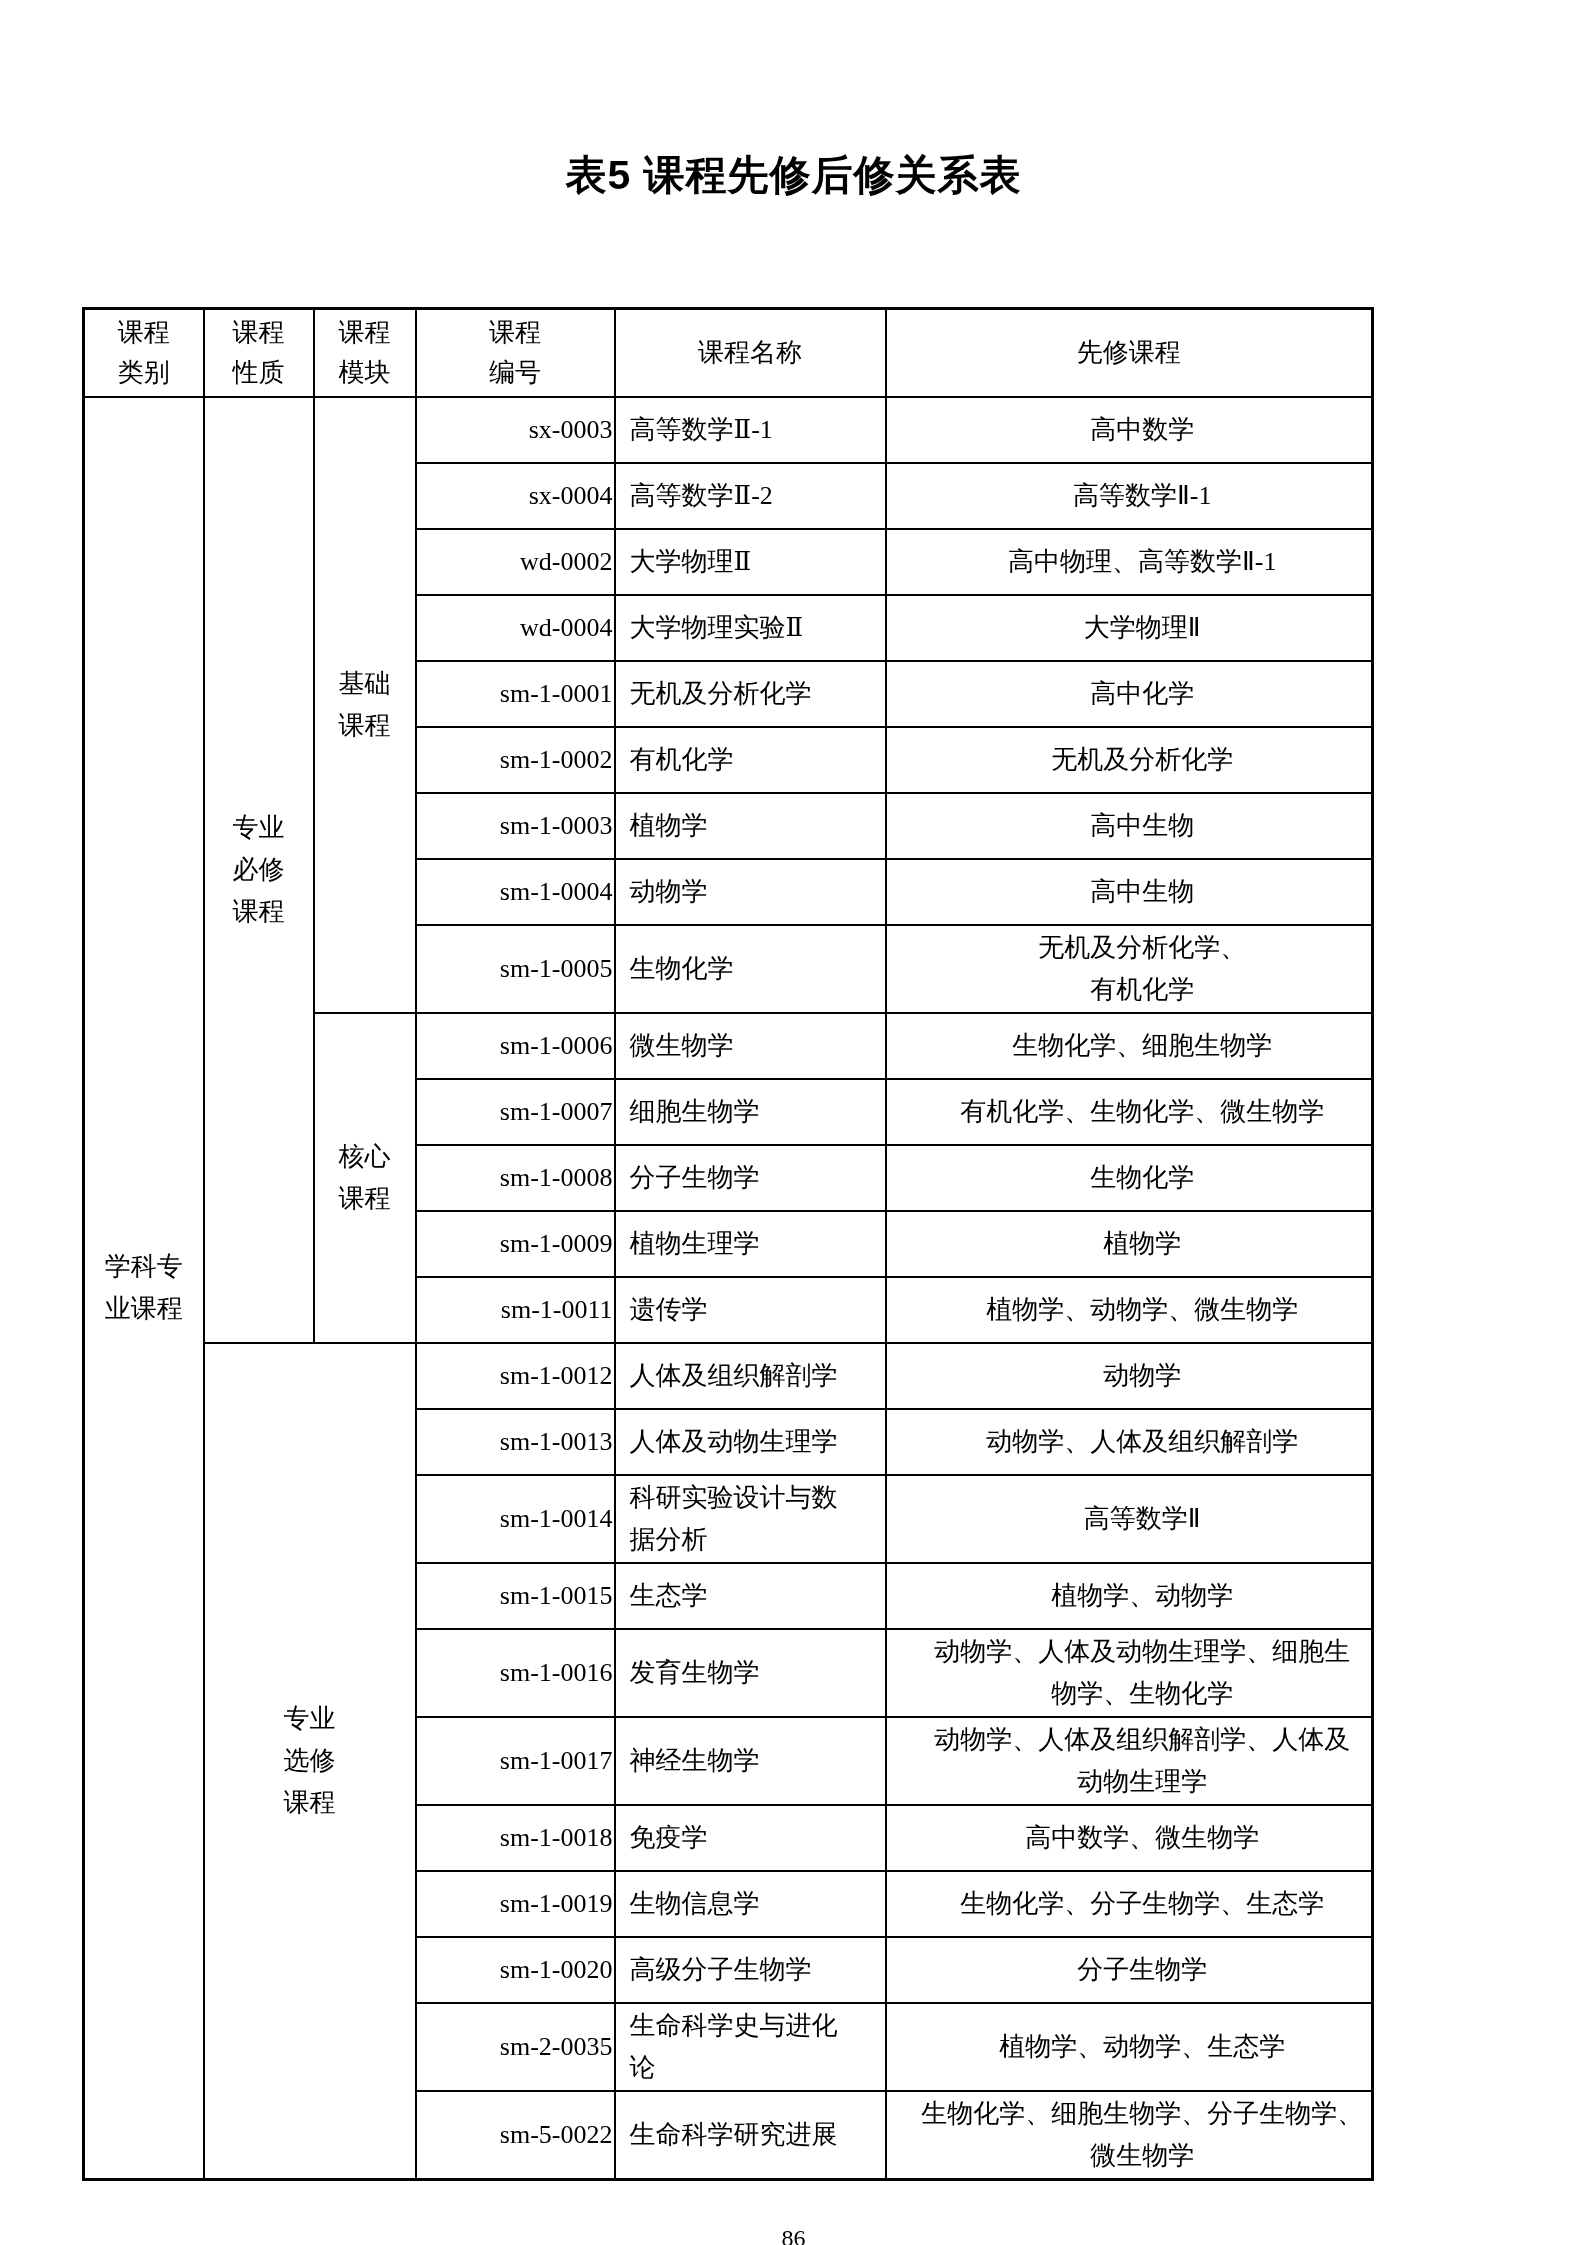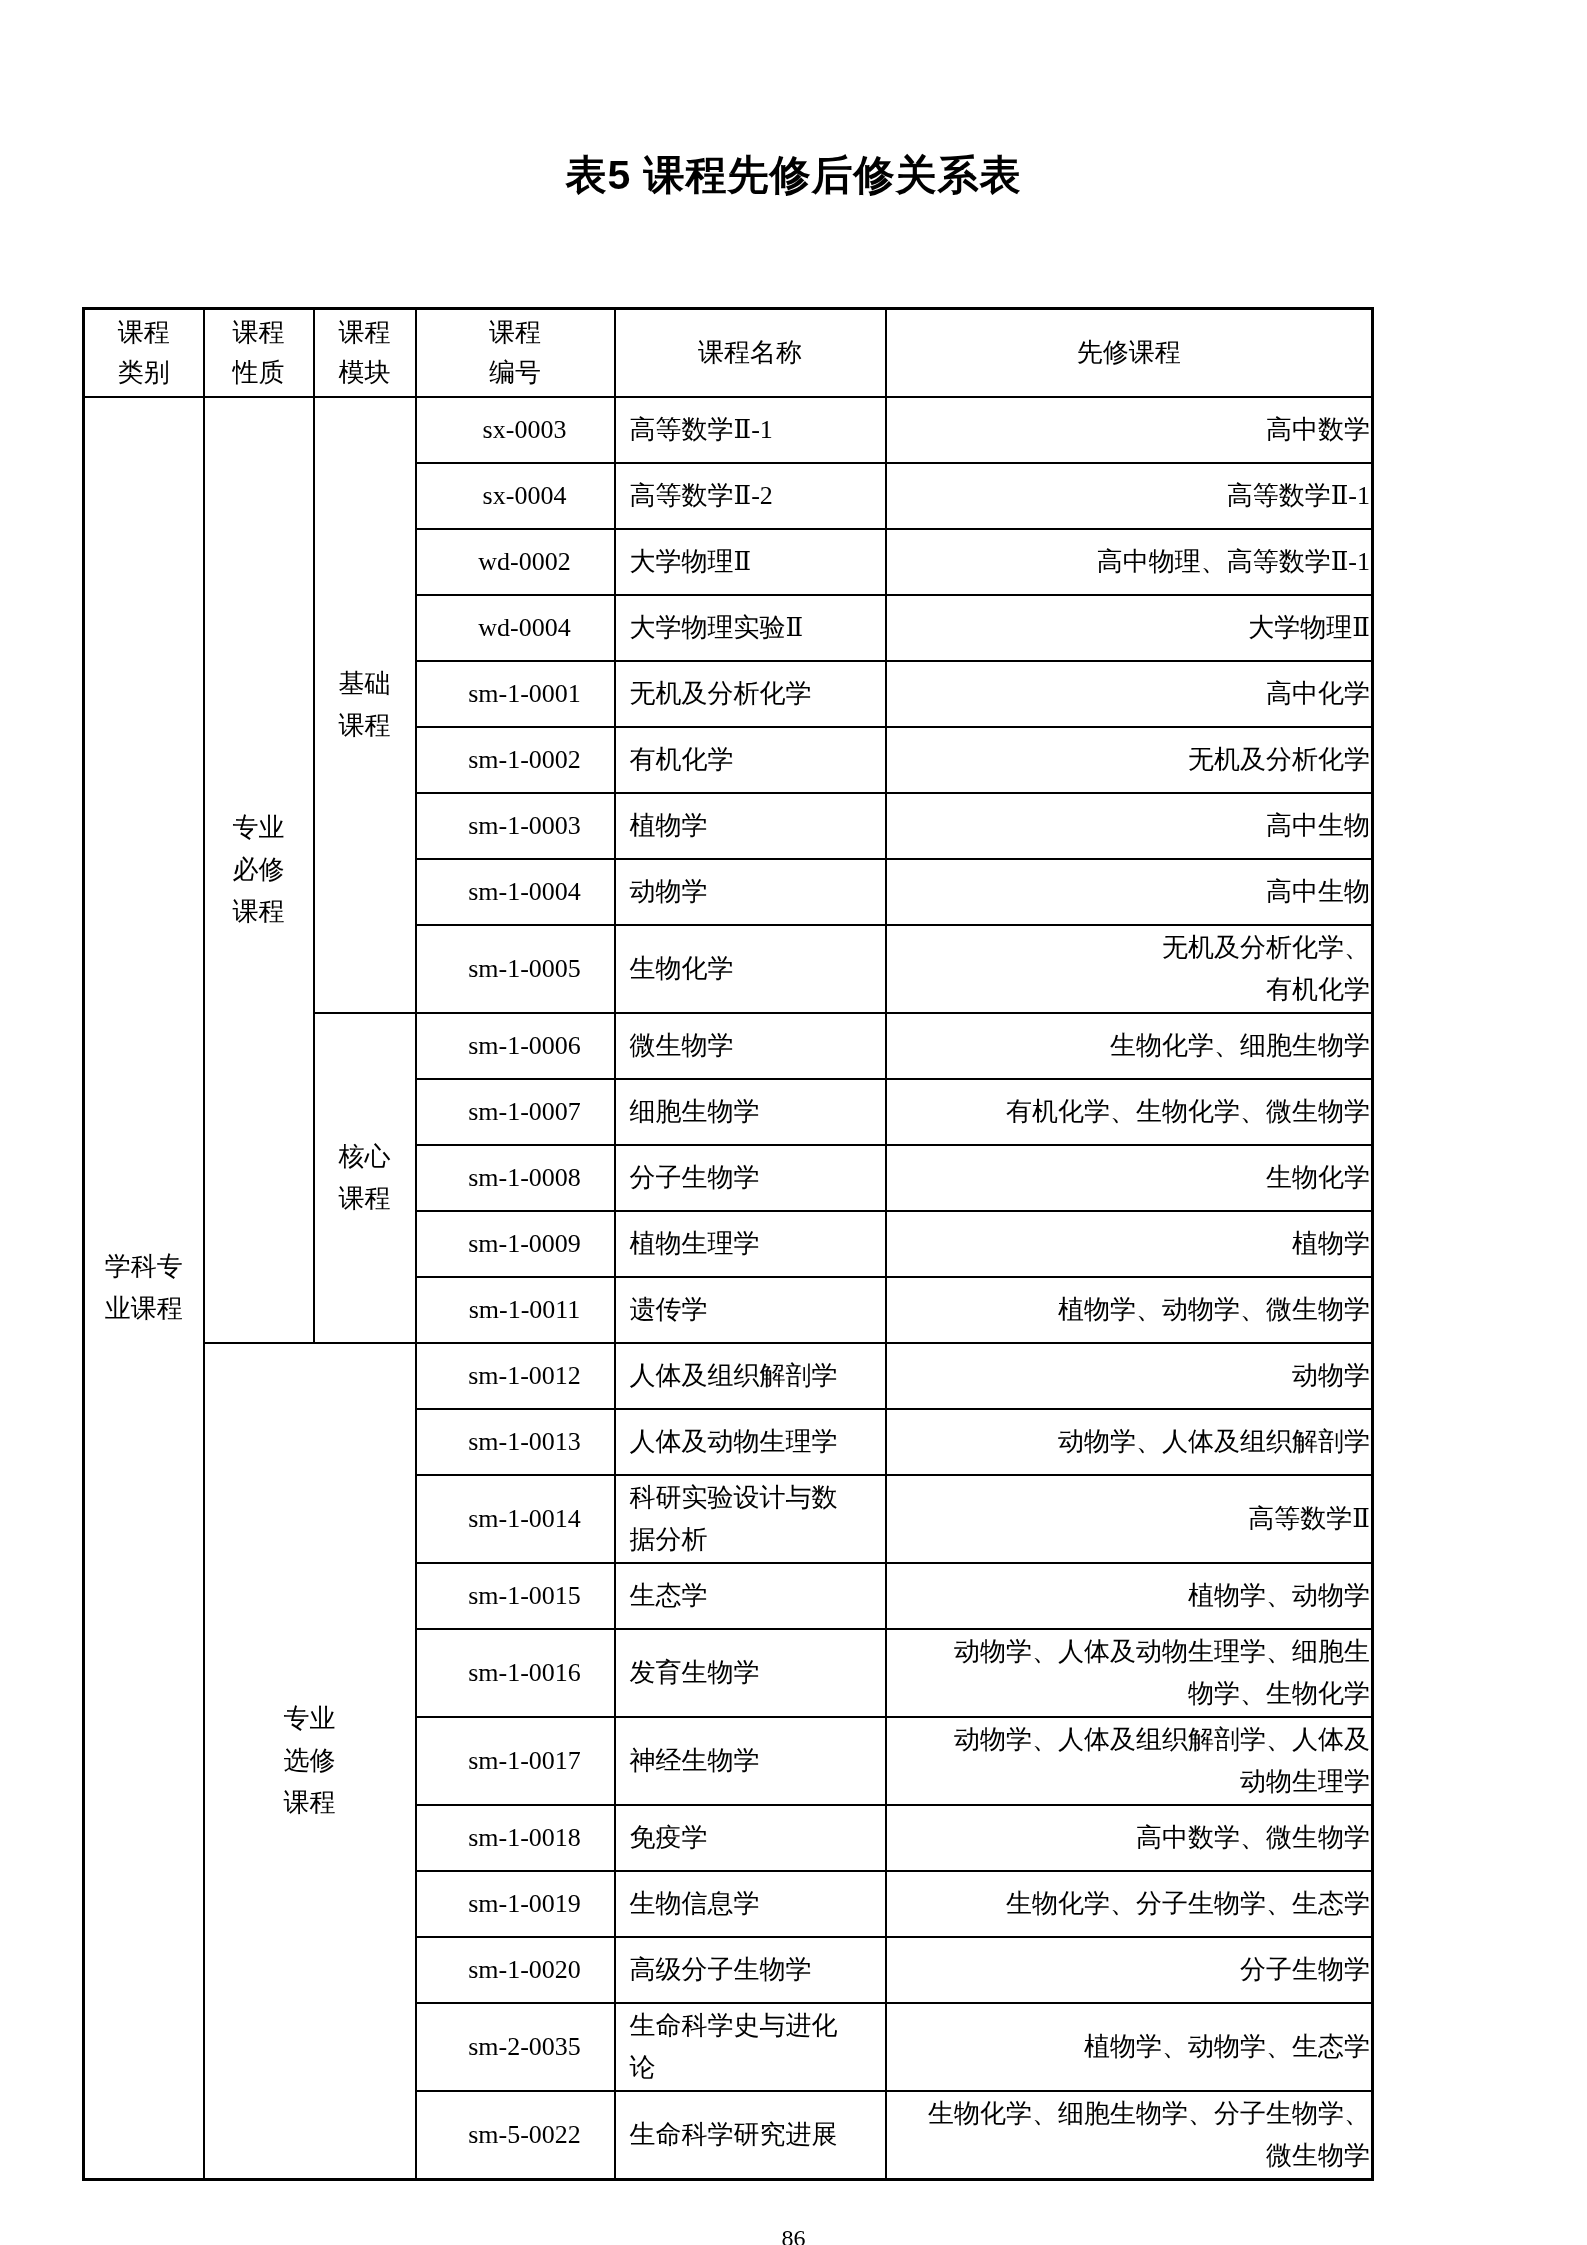--- a/index.html
+++ b/index.html
@@ -35,23 +35,23 @@
     overflow: hidden;
   }
   .course-table thead th {
     height: 84px;
     line-height: 40px;
     text-align: center;
     white-space: pre-line;
   }
   .course-table td { height: 62px; line-height: 42px; }
   .category-cell, .nature-cell, .module-cell { text-align: center; }
-  .code-cell   { text-align: center; padding-left: 20px; }
+  .code-cell   { text-align: right; padding-left: 20px; }
   .name-cell   { text-align: left; padding-left: 14px; }
-  .prereq-cell { text-align: right; padding-left: 28px; }
+  .prereq-cell { text-align: center; padding-left: 28px; font-family: Liberation Serif, serif; }
   .page-number {
     margin-top: 44px;
     text-align: center;
     font-size: 24px;
   }
 </style>
 </head>
 <body>
 
 <div class="page">

